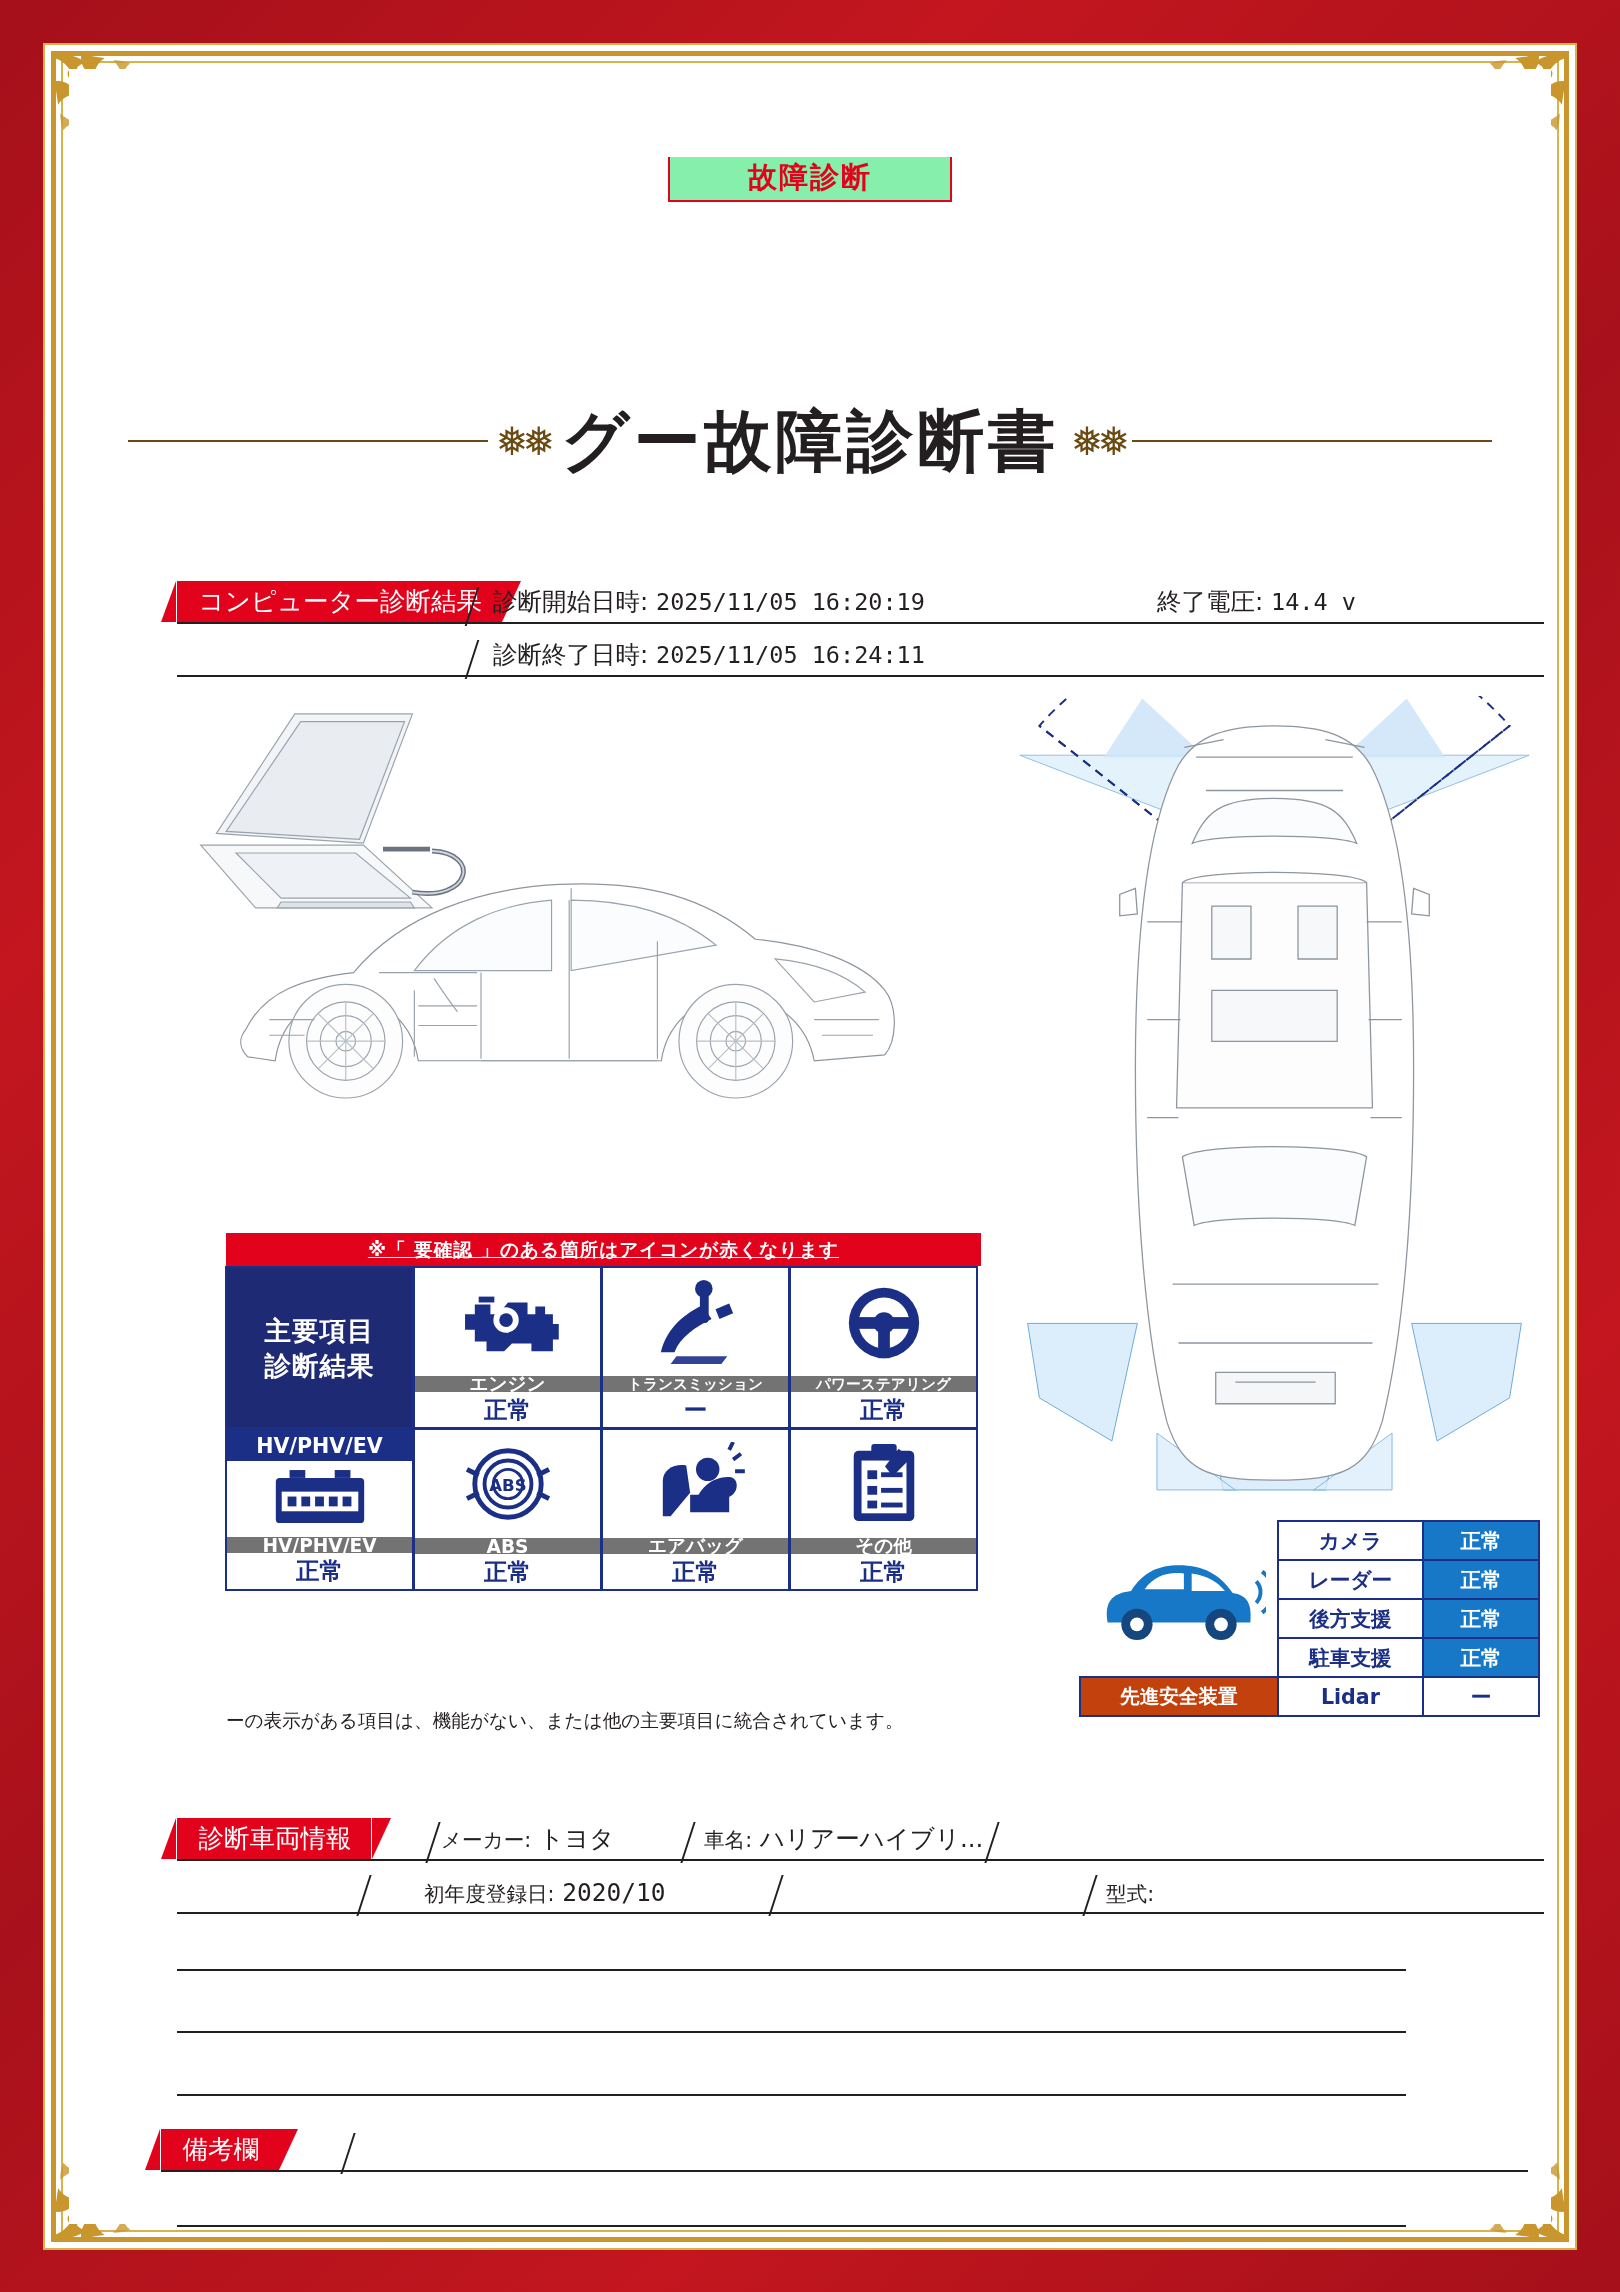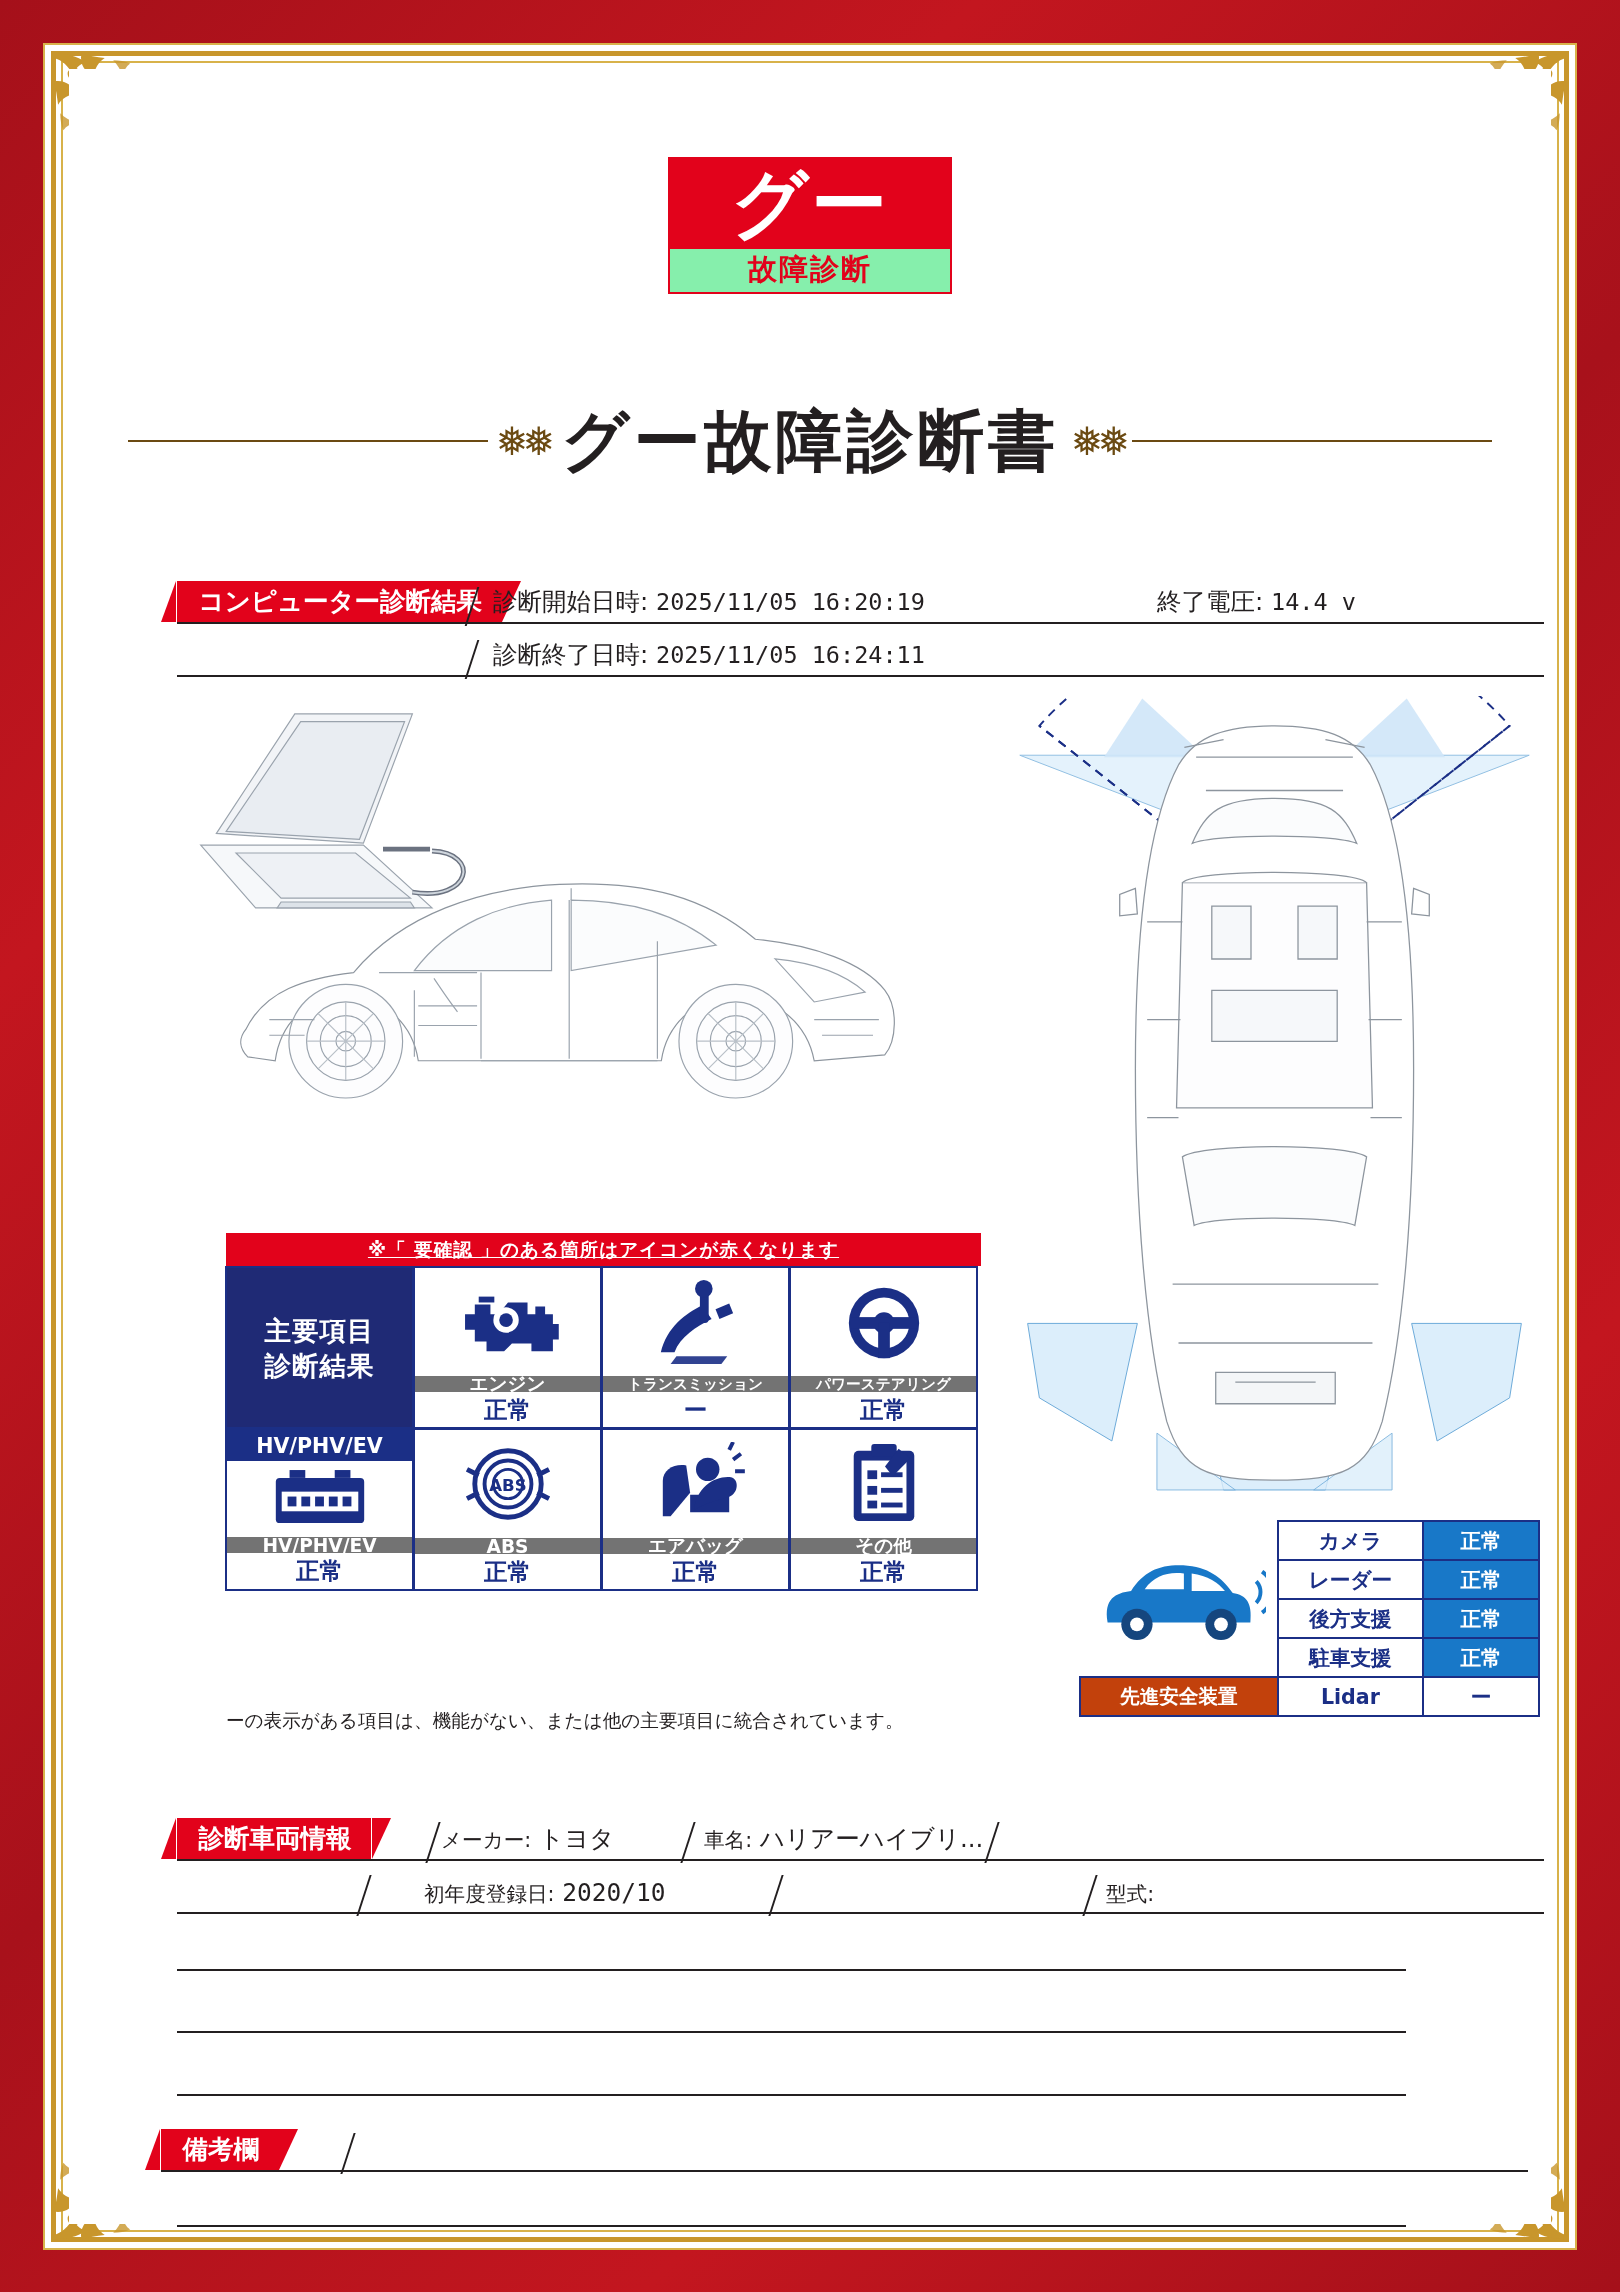--- a/index.html
+++ b/index.html
@@ -73,21 +73,21 @@
     font-size:39px;color:#6b4a12;letter-spacing:-5.9px;padding:0 2px;user-select:none;
   }
   .doc-title{
     font-size:67px;font-weight:bold;color:#231f20;letter-spacing:3.9px;
     white-space:nowrap;padding:0 9.8px;
     font-family:"DejaVu Sans","Liberation Sans",sans-serif;
   }
   
   .tag{
     position:relative;display:inline-block;
-    background:#e2021b;color:#fff;font-weight:bold;
+    background:#e2021b;color:#fff;font-weight:normal;
     font-size:25.5px;line-height:41px;height:41px;
     padding:0 19.6px 0 21.6px;
   }
   .tag:after{
     content:"";position:absolute;right:-19.6px;top:0;
     border-top:41px solid #e2021b;border-right:19.6px solid transparent;
   }
   .tag:before{
     content:"";position:absolute;left:-15.7px;top:0;
     border-bottom:41px solid #e2021b;border-left:15.7px solid transparent;
@@ -226,21 +226,20 @@
     <circle cx="33" cy="33" r="6"></circle>
     <path d="M52 52c6 2 12 2 18 0-2 6-2 12 0 18-6-2-12-2-18 0 2-6 2-12 0-18z" opacity="0.85"></path>
     <path d="M70 20c6 0 11 1 16 3-4 3-6 7-7 12-2-6-5-11-9-15z" opacity="0.8"></path>
     <path d="M20 70c0 6 1 11 3 16 3-4 7-6 12-7-6-2-11-5-15-9z" opacity="0.8"></path>
   </g>
 </svg>
 
 <div class="sheet">
 
   <div class="logo-wrap">
-    <div class="logo-top">グー</div>
     <div class="logo-bottom">故障診断</div>
   </div>
 
   <div class="title-row">
     <div class="title-rule left"></div>
     <div class="title-orn">❅❅</div>
     <div class="doc-title">グー故障診断書</div>
     <div class="title-orn">❅❅</div>
     <div class="title-rule right"></div>
   </div>

